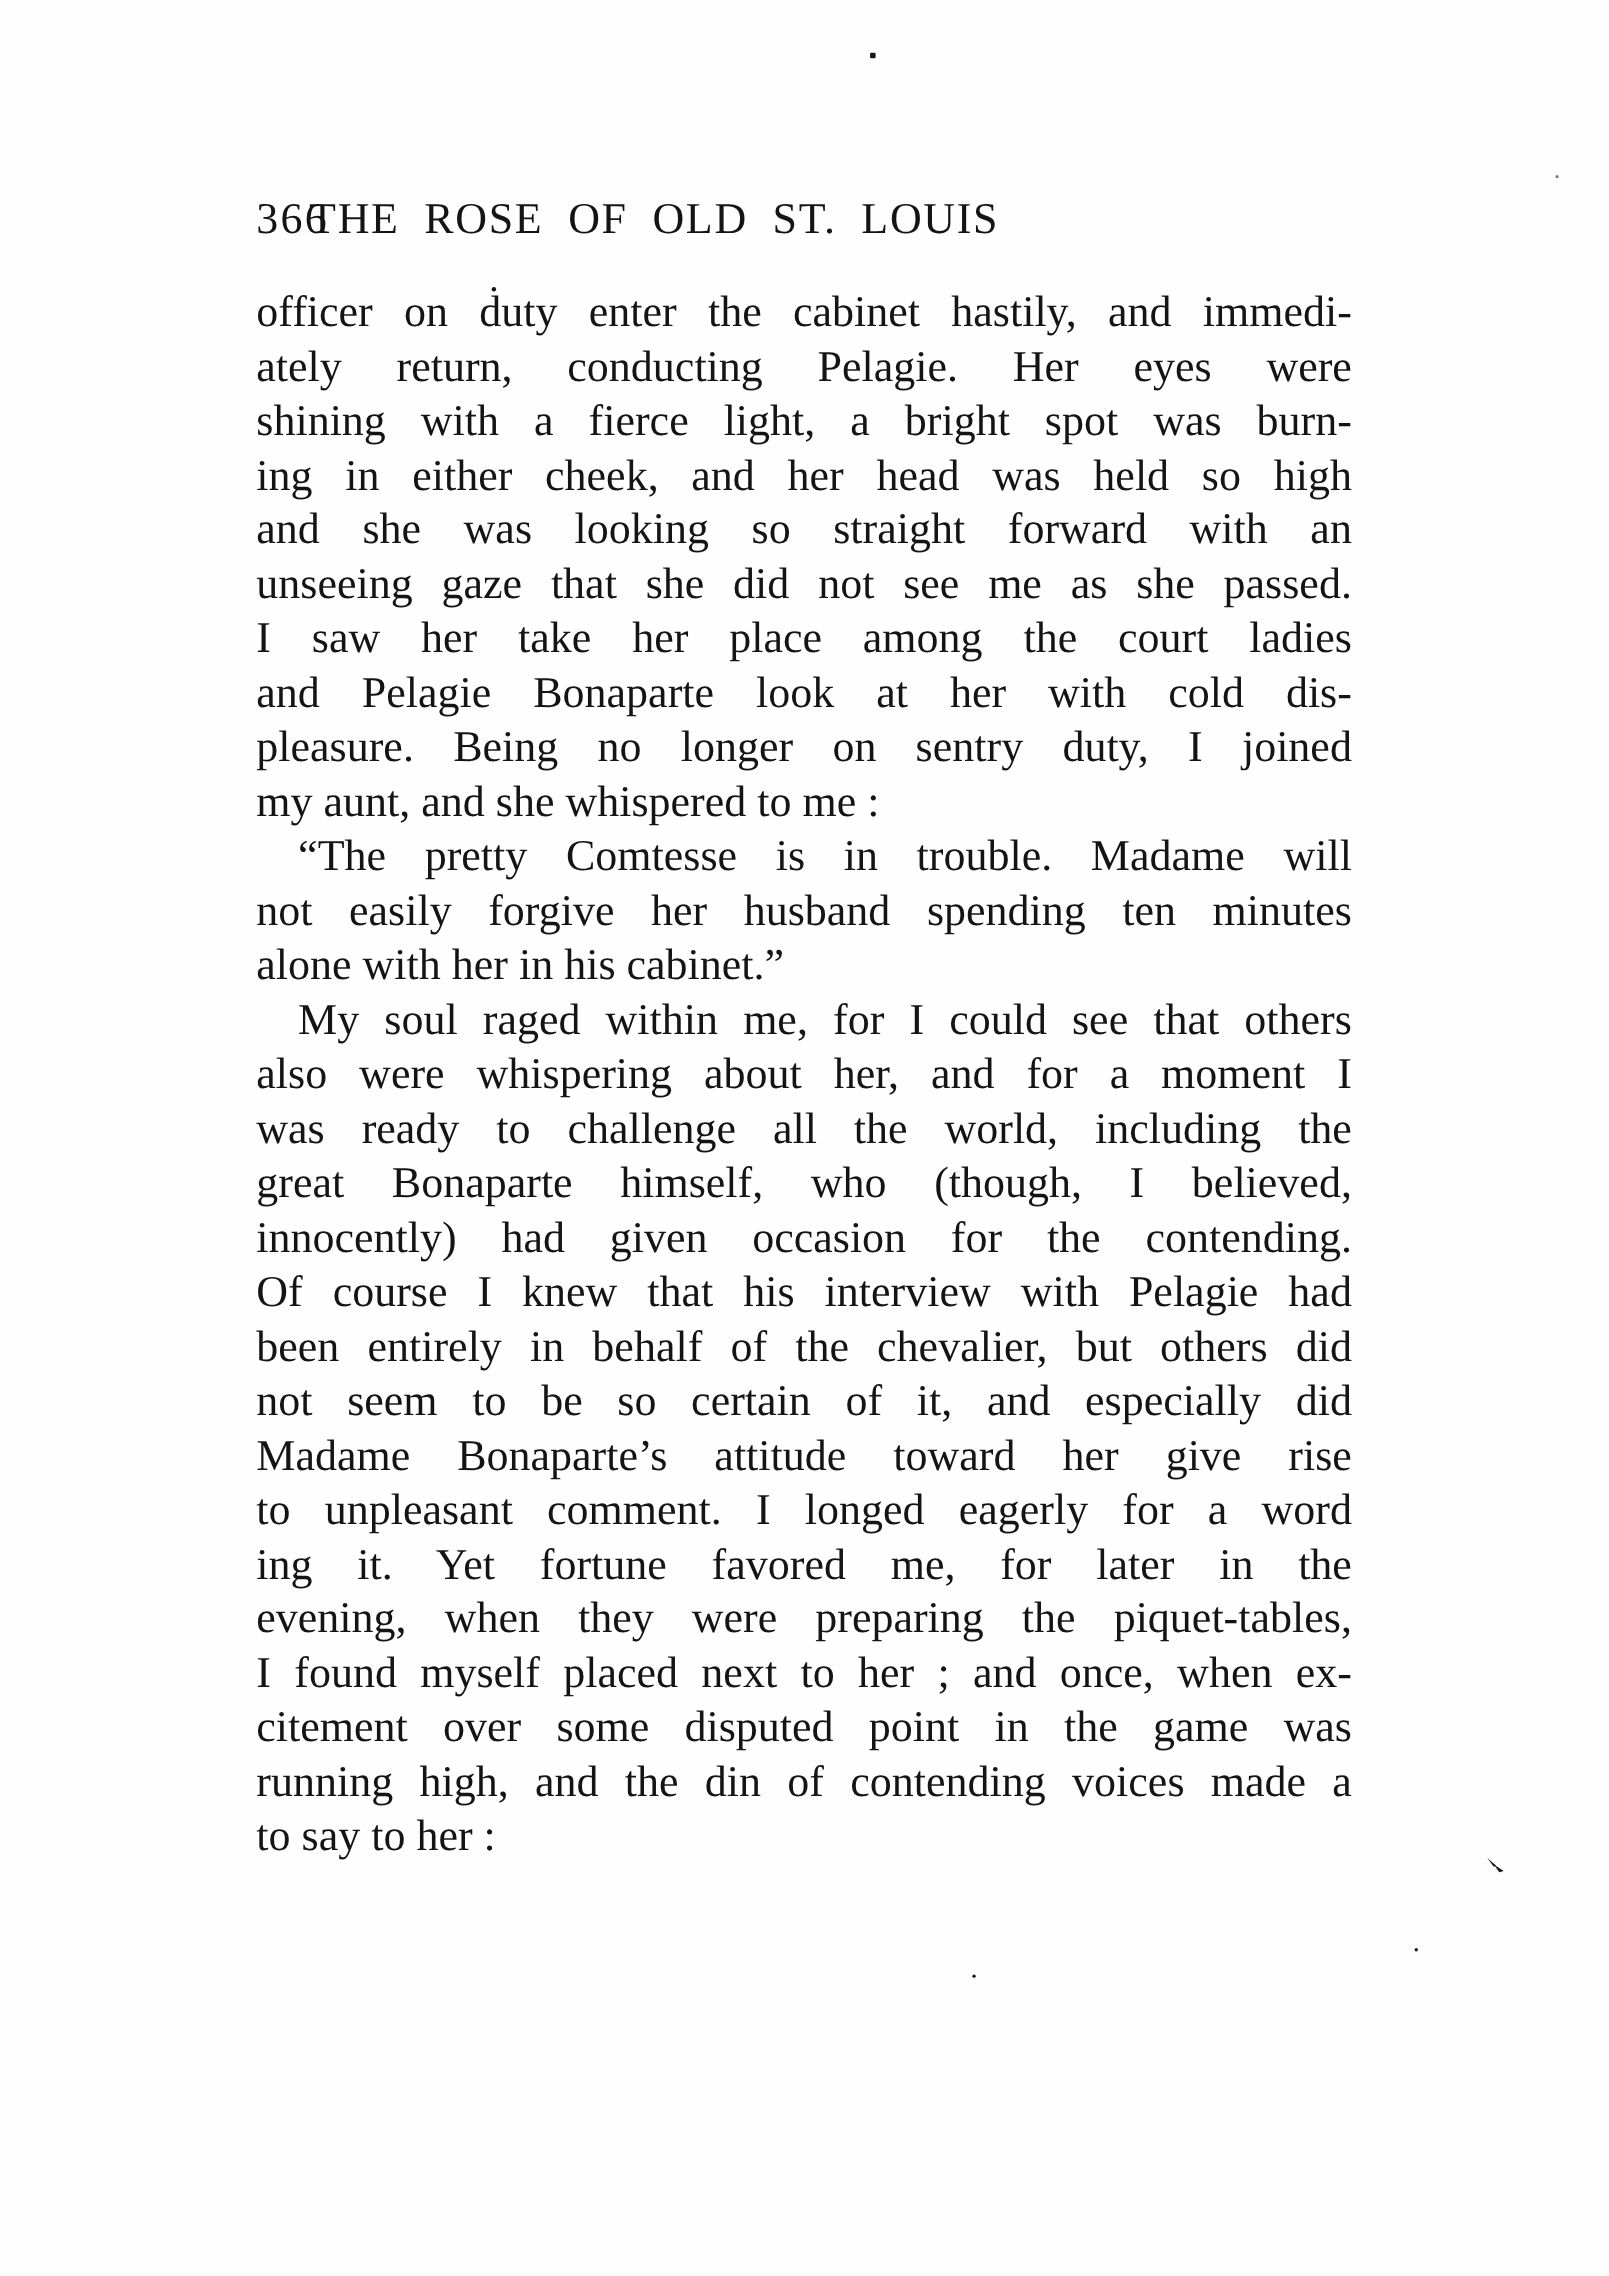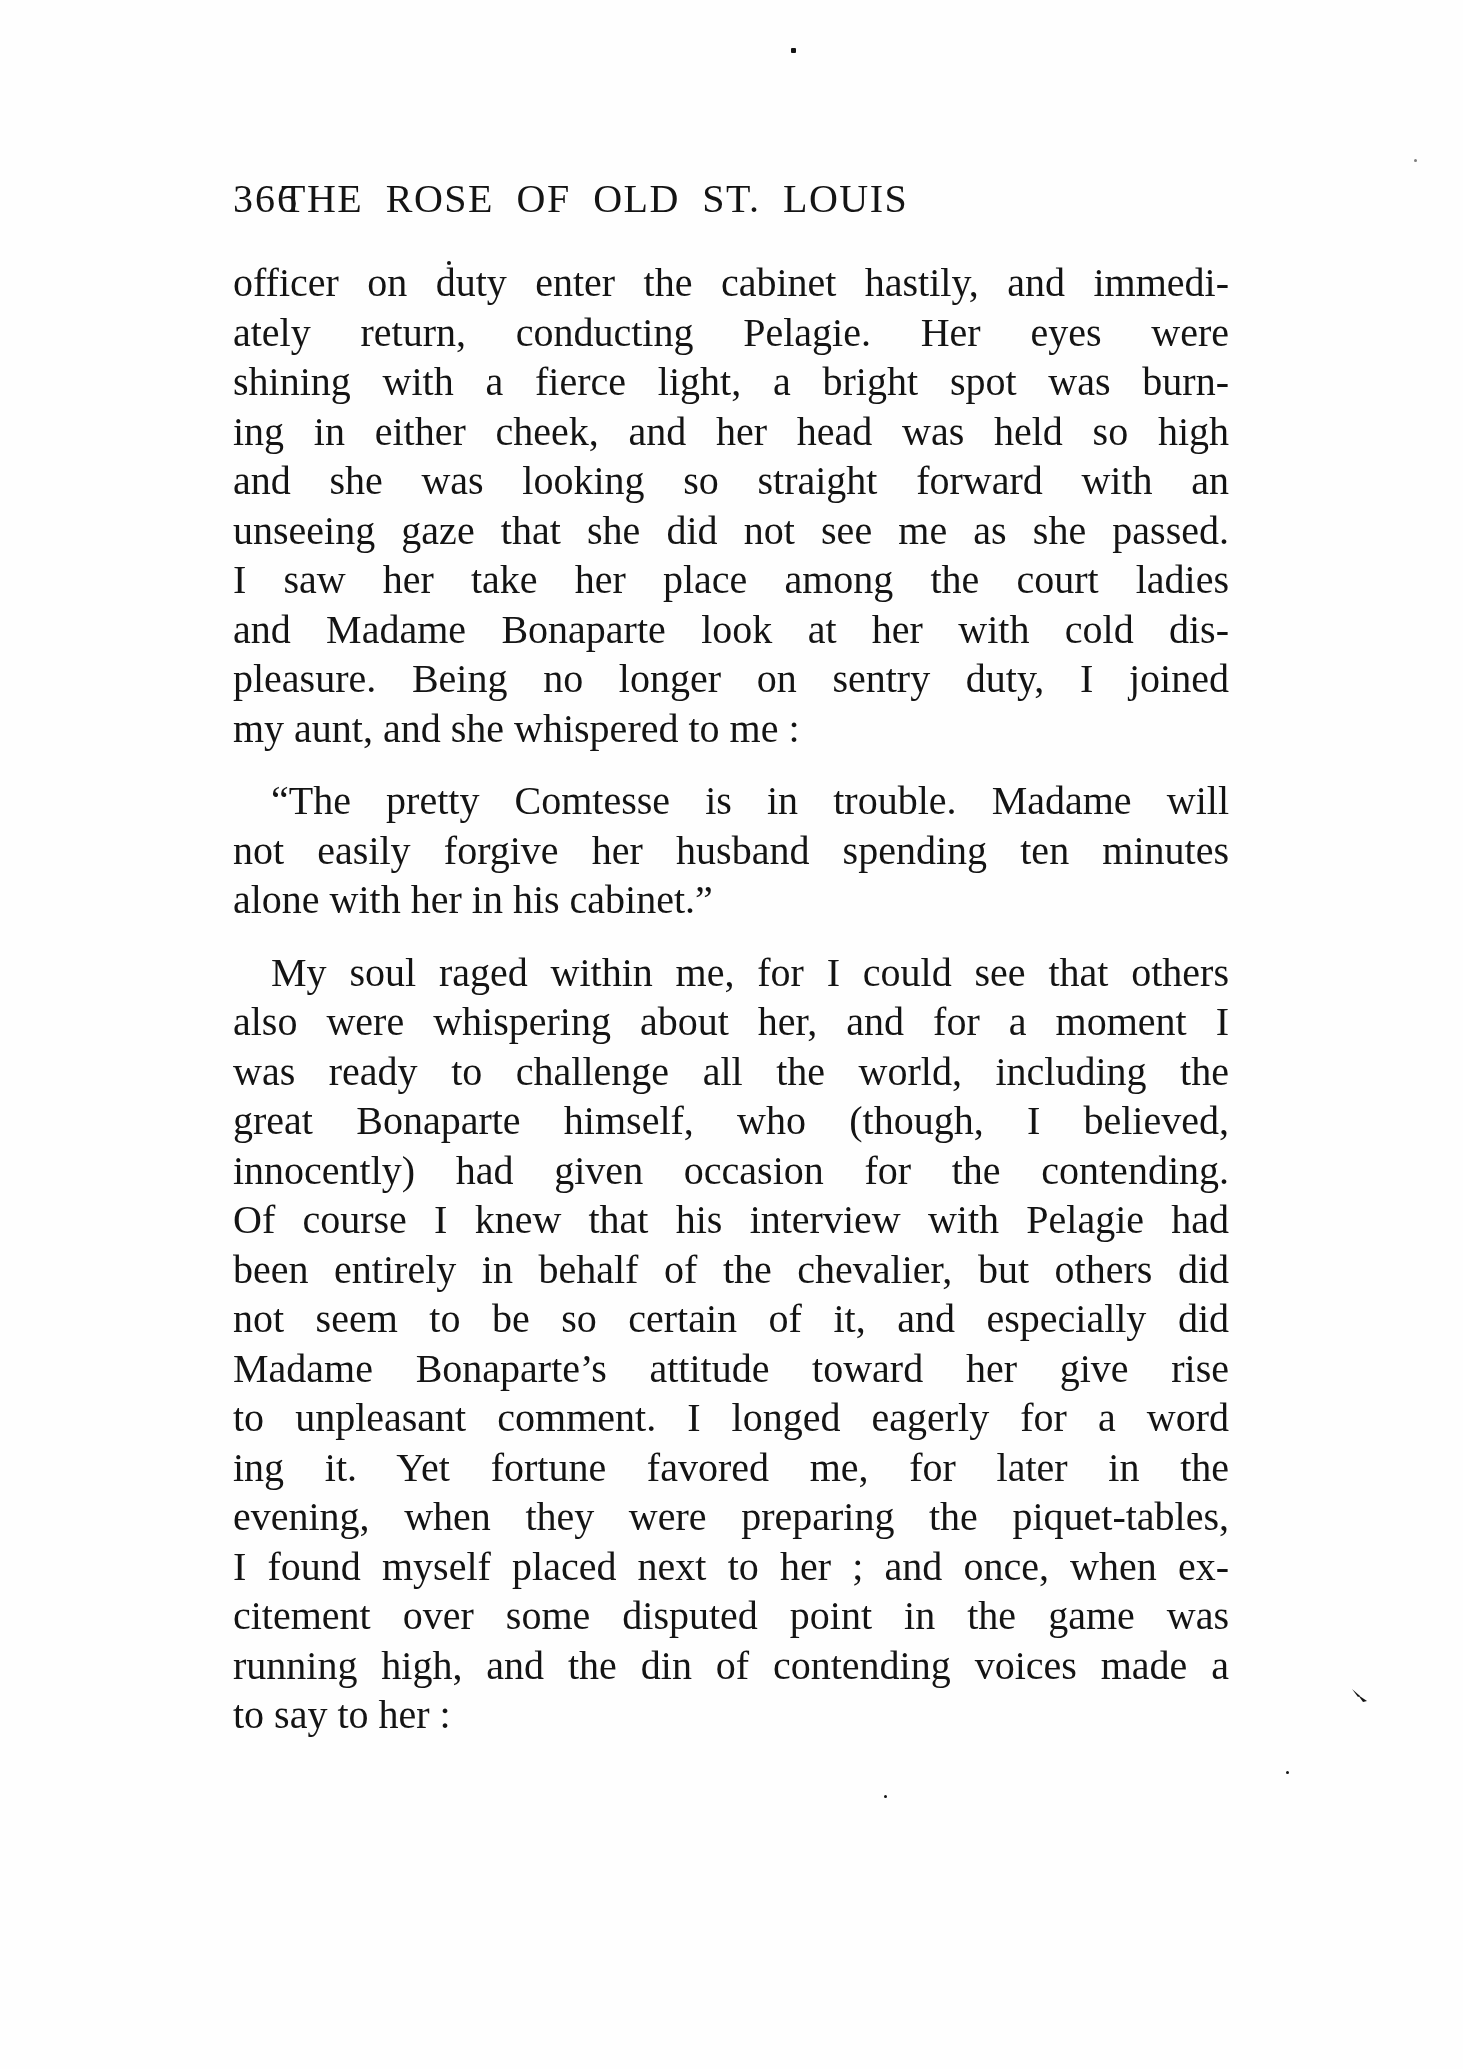--- a/index.html
+++ b/index.html
@@ -33,21 +33,21 @@
     font-size:40px;line-height:49.5px;
   }
   .line{
     text-align:justify;
     text-align-last:justify;
   }
   .line.end{
     text-align:right;
     text-align-last:left;
   }
-  .line.first{text-indent:38px;margin-top:23px;}
+  .line.first{text-indent:38px;}
   
   .speck{position:absolute;background:var(--ink);border-radius:50%;}
   .speck.s1{left:791px;top:48px;width:5px;height:5px;border-radius:1px;}
   .speck.s3{left:1286px;top:1771px;width:3px;height:3px;}
   .speck.s4{left:884px;top:1795px;width:3px;height:3px;}
   .speck.s5{left:447px;top:261px;width:4px;height:4px;}
   .speck.s6{left:1414px;top:159px;width:3px;height:3px;opacity:.55;}
   .ink-mark{position:absolute;left:1351px;top:1688px;width:18px;height:16px;}
 </style>
 </head>
@@ -61,21 +61,21 @@
   </header>
 
   <main class="text-block" id="text-block">
       <div class="line">officer on duty enter the cabinet hastily, and immedi-</div>
       <div class="line">ately return, conducting Pelagie.  Her eyes were</div>
       <div class="line">shining with a fierce light, a bright spot was burn-</div>
       <div class="line">ing in either cheek, and her head was held so high</div>
       <div class="line">and she was looking so straight forward with an</div>
       <div class="line">unseeing gaze that she did not see me as she passed.</div>
       <div class="line">I saw her take her place among the court ladies</div>
-      <div class="line">and Madame Bonaparte look at her with cold dis-</div>
+      <div class="line">and Pelagie Bonaparte look at her with cold dis-</div>
       <div class="line">pleasure.  Being no longer on sentry duty, I joined</div>
       <div class="line end">my aunt, and she whispered to me :</div>
       <div class="line first">“The pretty Comtesse is in trouble.  Madame will</div>
       <div class="line">not easily forgive her husband spending ten minutes</div>
       <div class="line end">alone with her in his cabinet.”</div>
       <div class="line first">My soul raged within me, for I could see that others</div>
       <div class="line">also were whispering about her, and for a moment I</div>
       <div class="line">was ready to challenge all the world, including the</div>
       <div class="line">great Bonaparte himself, who (though, I believed,</div>
       <div class="line">innocently) had given occasion for the contending.</div>

